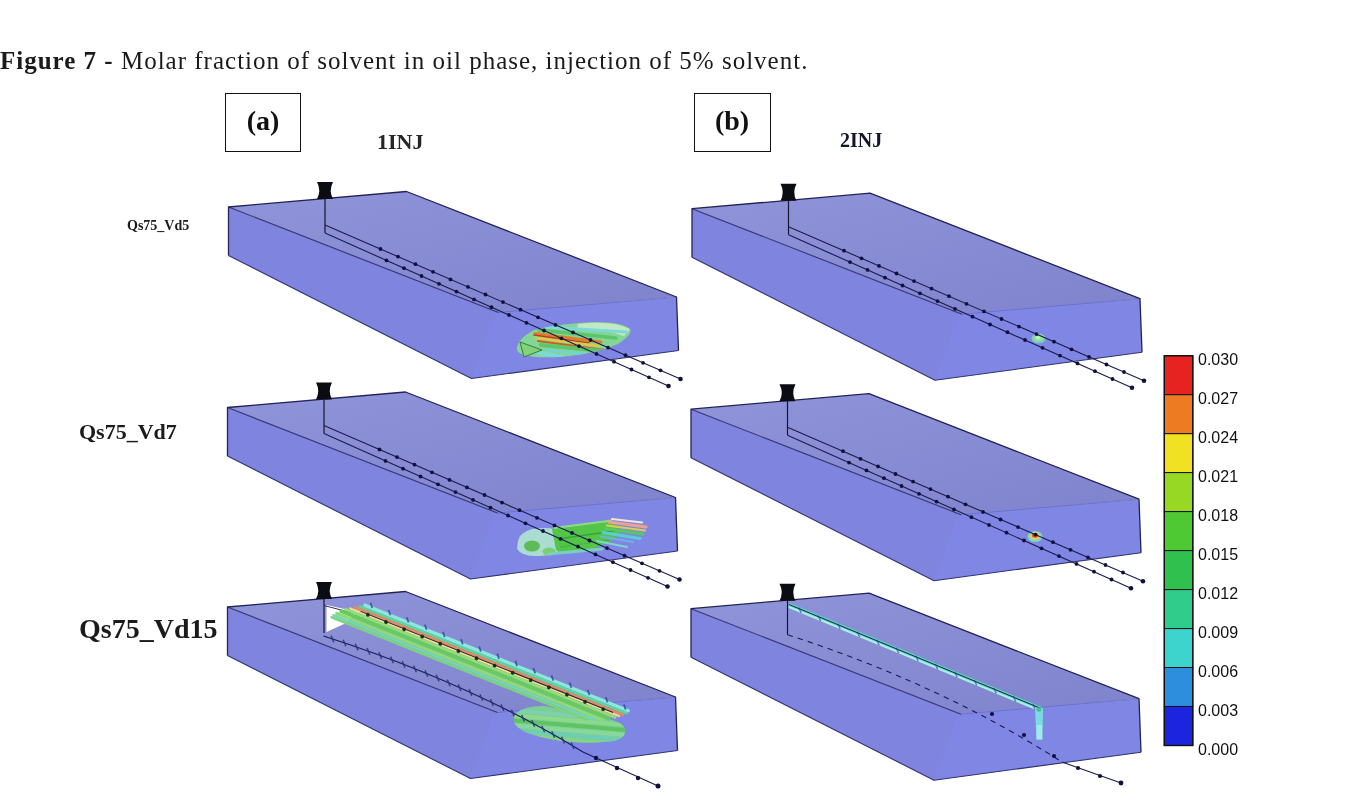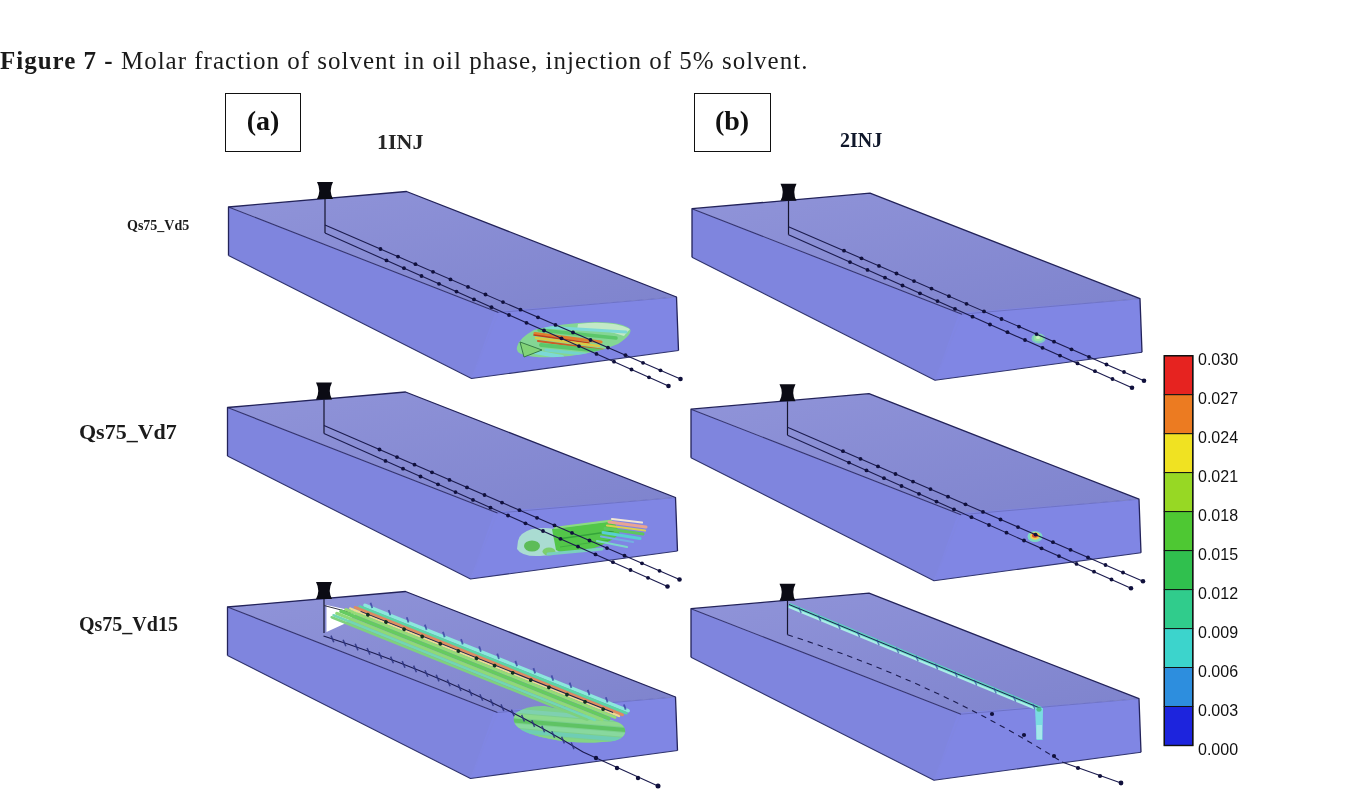--- a/index.html
+++ b/index.html
@@ -422,13 +422,13 @@
       <text x="1198" y="712.0" font-family="Liberation Sans, sans-serif" font-size="16" fill="#111111" dominant-baseline="middle">0.003</text>
       <text x="1198" y="751.0" font-family="Liberation Sans, sans-serif" font-size="16" fill="#111111" dominant-baseline="middle">0.000</text>
     </svg>
 <div class="t" style="left:0;top:47px;width:1360px;text-align:left;font-family:'Liberation Serif',serif;font-size:25px;letter-spacing:1.0px;color:#1a1a1a;"><b>Figure 7 - </b>Molar fraction of solvent in oil phase, injection of 5% solvent.</div>
 <div class="t" style="left:225px;top:93px;width:76px;height:59px;border:1.5px solid #111;box-sizing:border-box;text-align:center;font-family:'Liberation Serif',serif;font-size:28px;font-weight:bold;color:#111;line-height:54px;">(a)</div>
 <div class="t" style="left:693.5px;top:93px;width:77px;height:59px;border:1.5px solid #111;box-sizing:border-box;text-align:center;font-family:'Liberation Serif',serif;font-size:28px;font-weight:bold;color:#111;line-height:54px;">(b)</div>
 <div class="t" style="left:377px;top:129px;font-size:22px;font-weight:bold;color:#262626;">1INJ</div>
 <div class="t" style="left:840px;top:129px;font-size:20px;font-weight:bold;color:#0f172a;">2INJ</div>
 <div class="t" style="left:79px;top:218px;font-size:14px;font-weight:bold;color:#1b1b1b;margin-left:48px;">Qs75_Vd5</div>
 <div class="t" style="left:79px;top:418.5px;font-size:22px;font-weight:bold;color:#1b1b1b;text-align:center;">Qs75_Vd7</div>
-<div class="t" style="left:79px;top:613px;font-size:20px;font-weight:bold;color:#1b1b1b;">Qs75_Vd15</div>
+<div class="t" style="left:79px;top:613px;font-size:28px;font-weight:bold;color:#1b1b1b;">Qs75_Vd15</div>
 </div>
 </body></html>

